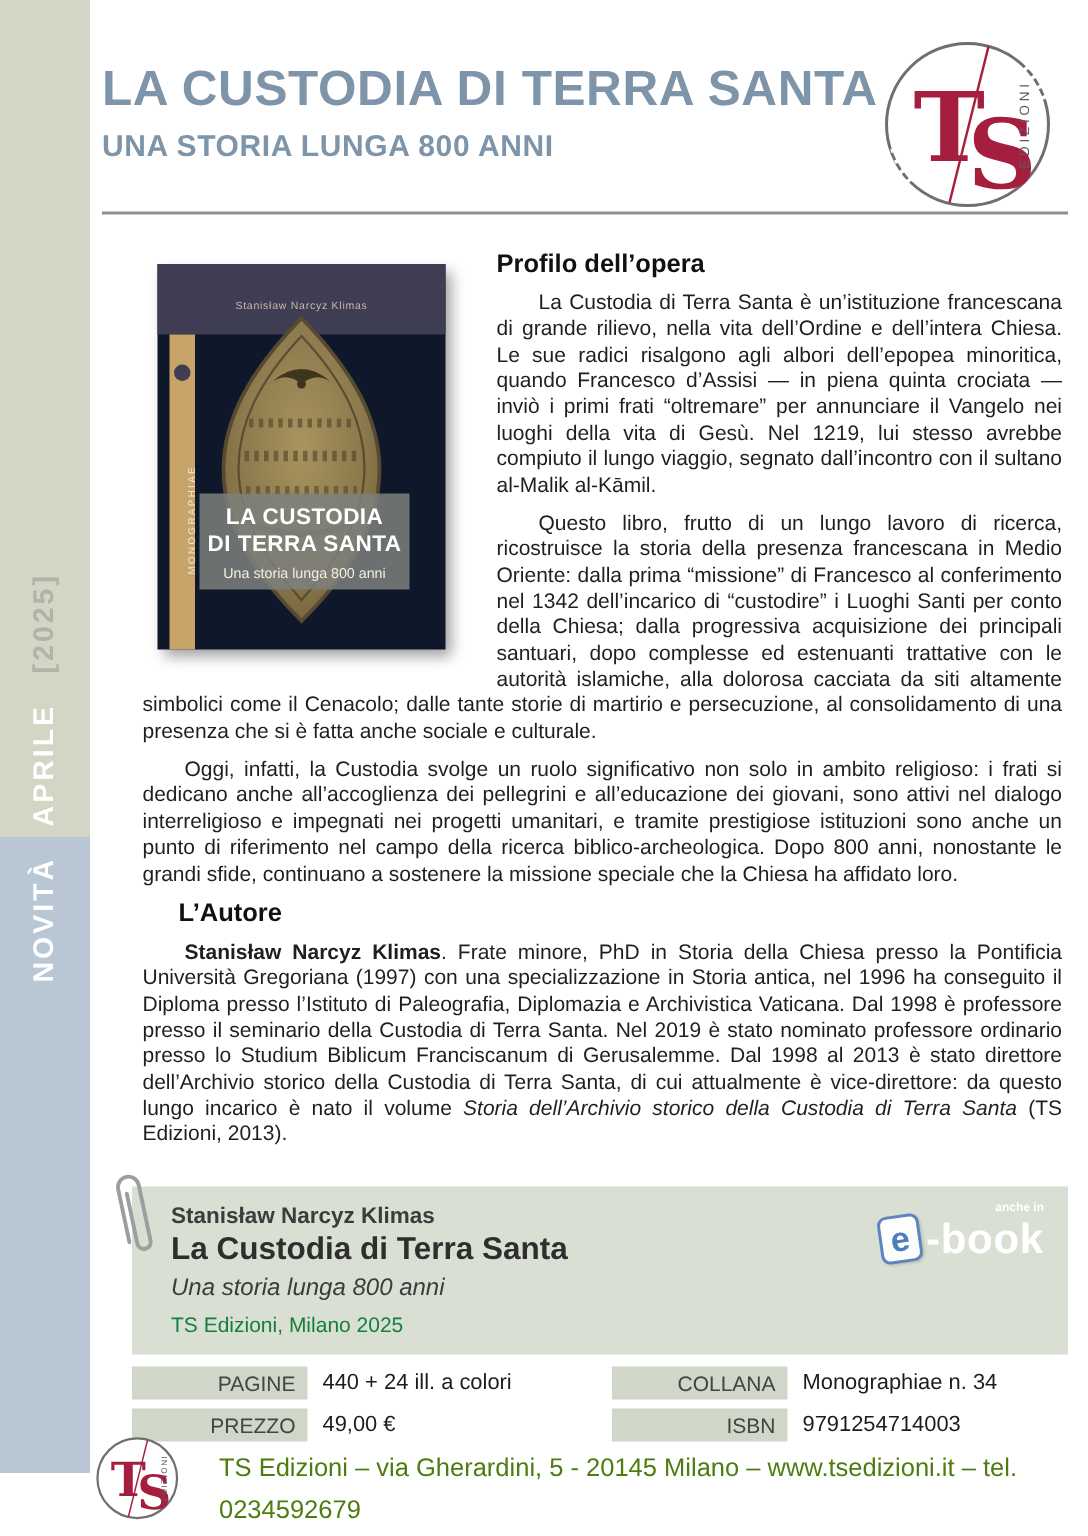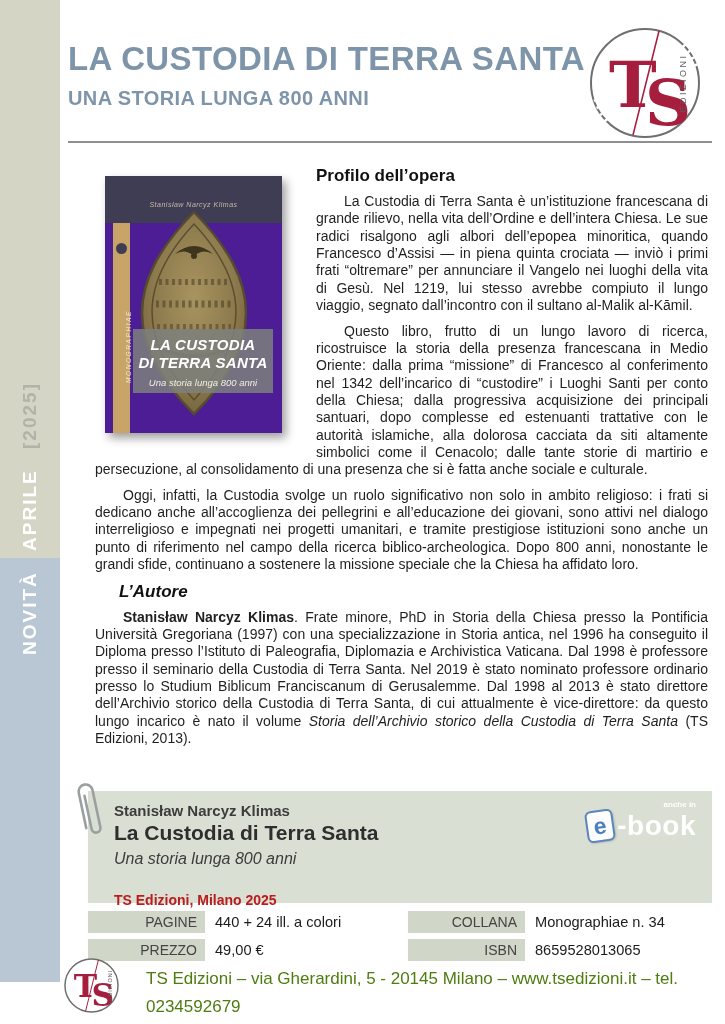--- a/index.html
+++ b/index.html
@@ -18,48 +18,48 @@
   
   header { padding:40px 13px 0 68px; position:relative; }
   h1 { font-size:33px; font-weight:bold; color:#7e95a9; letter-spacing:.4px; }
   .subtitle { margin-top:9px; font-size:20px; font-weight:bold; color:#7e95a9; letter-spacing:.4px; }
   .rule { margin-top:31px; border-top:2px solid #8f8f8f; }
   .logo-top { position:absolute; top:25px; right:22px; }
 
   
   main { margin:23px 17px 0 95px; color:#1f1f1f; }
   h3 { font-size:17px; font-weight:bold; color:#111; margin:0 0 7px 0; }
-  h3.aut { margin:1px 0 7px 24px;font-style:italic; }
+  h3.aut { margin:1px 0 7px 24px; }
   p.ind { font-size:14px; line-height:1.24; text-align:justify; text-indent:28px;
           margin:0 0 8px 0; hyphens:auto; -webkit-hyphens:auto; }
 
   
-  .cover { float:left; width:177px; height:257px; margin:10px 34px 16px 10px; position:relative;
-           background:#4c1d95; box-shadow:4px 5px 9px rgba(0,0,0,.38);font-style:italic; }
+  .cover { float:left; width:192px; height:257px; margin:10px 34px 16px 10px; position:relative;
+           background:#0f172a; box-shadow:4px 5px 9px rgba(0,0,0,.38); }
   .cover-band { position:absolute; left:0; top:0; width:100%; height:47px; background:#3e3d53;
                 text-align:center; padding-top:17px; }
   .cover-band span { font-size:7px; color:#c9b9a3; letter-spacing:.5px; }
   .cover-strip { position:absolute; left:8px; top:47px; width:17px; height:210px; background:#c9a469; }
   .strip-badge { position:absolute; left:3px; top:20px; width:11px; height:11px; border-radius:50%;
                  background:#3e3d53; }
   .strip-text { position:absolute; left:12px; top:160px; transform:rotate(-90deg); transform-origin:0 0;
                 font-size:6.5px; color:#f2e7d2; letter-spacing:1.6px; white-space:nowrap; }
   .seal { position:absolute; left:50%; top:34px; transform:translateX(-50%); }
   .cover-overlay { position:absolute; left:28px; top:153px; width:140px; height:64px;
                    background:rgba(125,128,126,.85); text-align:center; padding-top:7px; }
   .ct1 { color:#ffffff; font-weight:bold; font-size:15px; line-height:1.22; letter-spacing:.3px; }
   .ct2 { color:#f3efe2; font-size:9.5px; margin-top:4px; }
 
   
   .infobox { position:absolute; left:88px; right:13px; top:791px; height:112px; background:#dadfd3;
              padding:11px 0 0 26px; }
   .ib-author { font-size:15px; font-weight:bold; color:#3c3c3c; }
   .ib-title  { font-size:21px; font-weight:bold; color:#2e2e2e; margin-top:2px; }
   .ib-sub    { font-size:16px; font-style:italic; color:#3c3c3c; margin-top:5px; }
-  .ib-pub    { font-size:14px; color:#b91c1c; margin-top:24px;font-weight:bold; }
+  .ib-pub    { font-size:14px; color:#15803d; margin-top:7px; }
   .clip { position:absolute; left:-15px; top:-14px; }
   .ebook { position:absolute; right:16px; top:9px; width:120px; }
   .eb-pre { font-size:8px; font-weight:bold; color:#ffffff; text-align:right; margin-right:0; }
   .eb-row { display:flex; align-items:center; justify-content:flex-end; margin-top:1px; }
   .e-tile { width:28px; height:32px; background:#fdfdfd; border:2px solid #5c85c0; border-radius:6px;
             transform:rotate(-8deg); display:flex; align-items:center; justify-content:center;
             box-shadow:1px 1px 2px rgba(0,0,0,.15); }
   .e-tile span { color:#4d7fc0; font-weight:bold; font-size:23px; line-height:1; }
   .eb-book { color:#ffffff; font-weight:bold; font-size:28px; letter-spacing:.5px; margin-left:3px;text-align:center; }
 
@@ -171,21 +171,21 @@
   </section>
 
   <section class="details">
     <div class="dlabel">PAGINE</div>
     <div class="dvalue">440 + 24 ill. a colori</div>
     <div class="dlabel">COLLANA</div>
     <div class="dvalue">Monographiae n. 34</div>
     <div class="dlabel">PREZZO</div>
     <div class="dvalue">49,00 €</div>
     <div class="dlabel">ISBN</div>
-    <div class="dvalue">8659528013065</div>
+    <div class="dvalue">9791254714003</div>
   </section>
 
   <footer>
     <svg class="logo-bottom" width="57" height="57" viewBox="0 0 116 116">
       <circle cx="58" cy="58" r="54" fill="#ffffff" stroke="#6f6f6f" stroke-width="3"></circle>
       <text x="22" y="82" font-family="DejaVu Serif, serif" font-size="64" font-weight="bold" fill="#a61e3e">T</text>
       <text x="58" y="100" font-family="DejaVu Serif, serif" font-size="64" font-weight="bold" fill="#a61e3e">S</text>
       <line x1="46" y1="110" x2="72" y2="6" stroke="#a61e3e" stroke-width="2"></line>
       <text transform="translate(99,58) rotate(-90)" text-anchor="middle" font-size="11" letter-spacing="2" fill="#5a5a5a">EDIZIONI</text>
     </svg>

